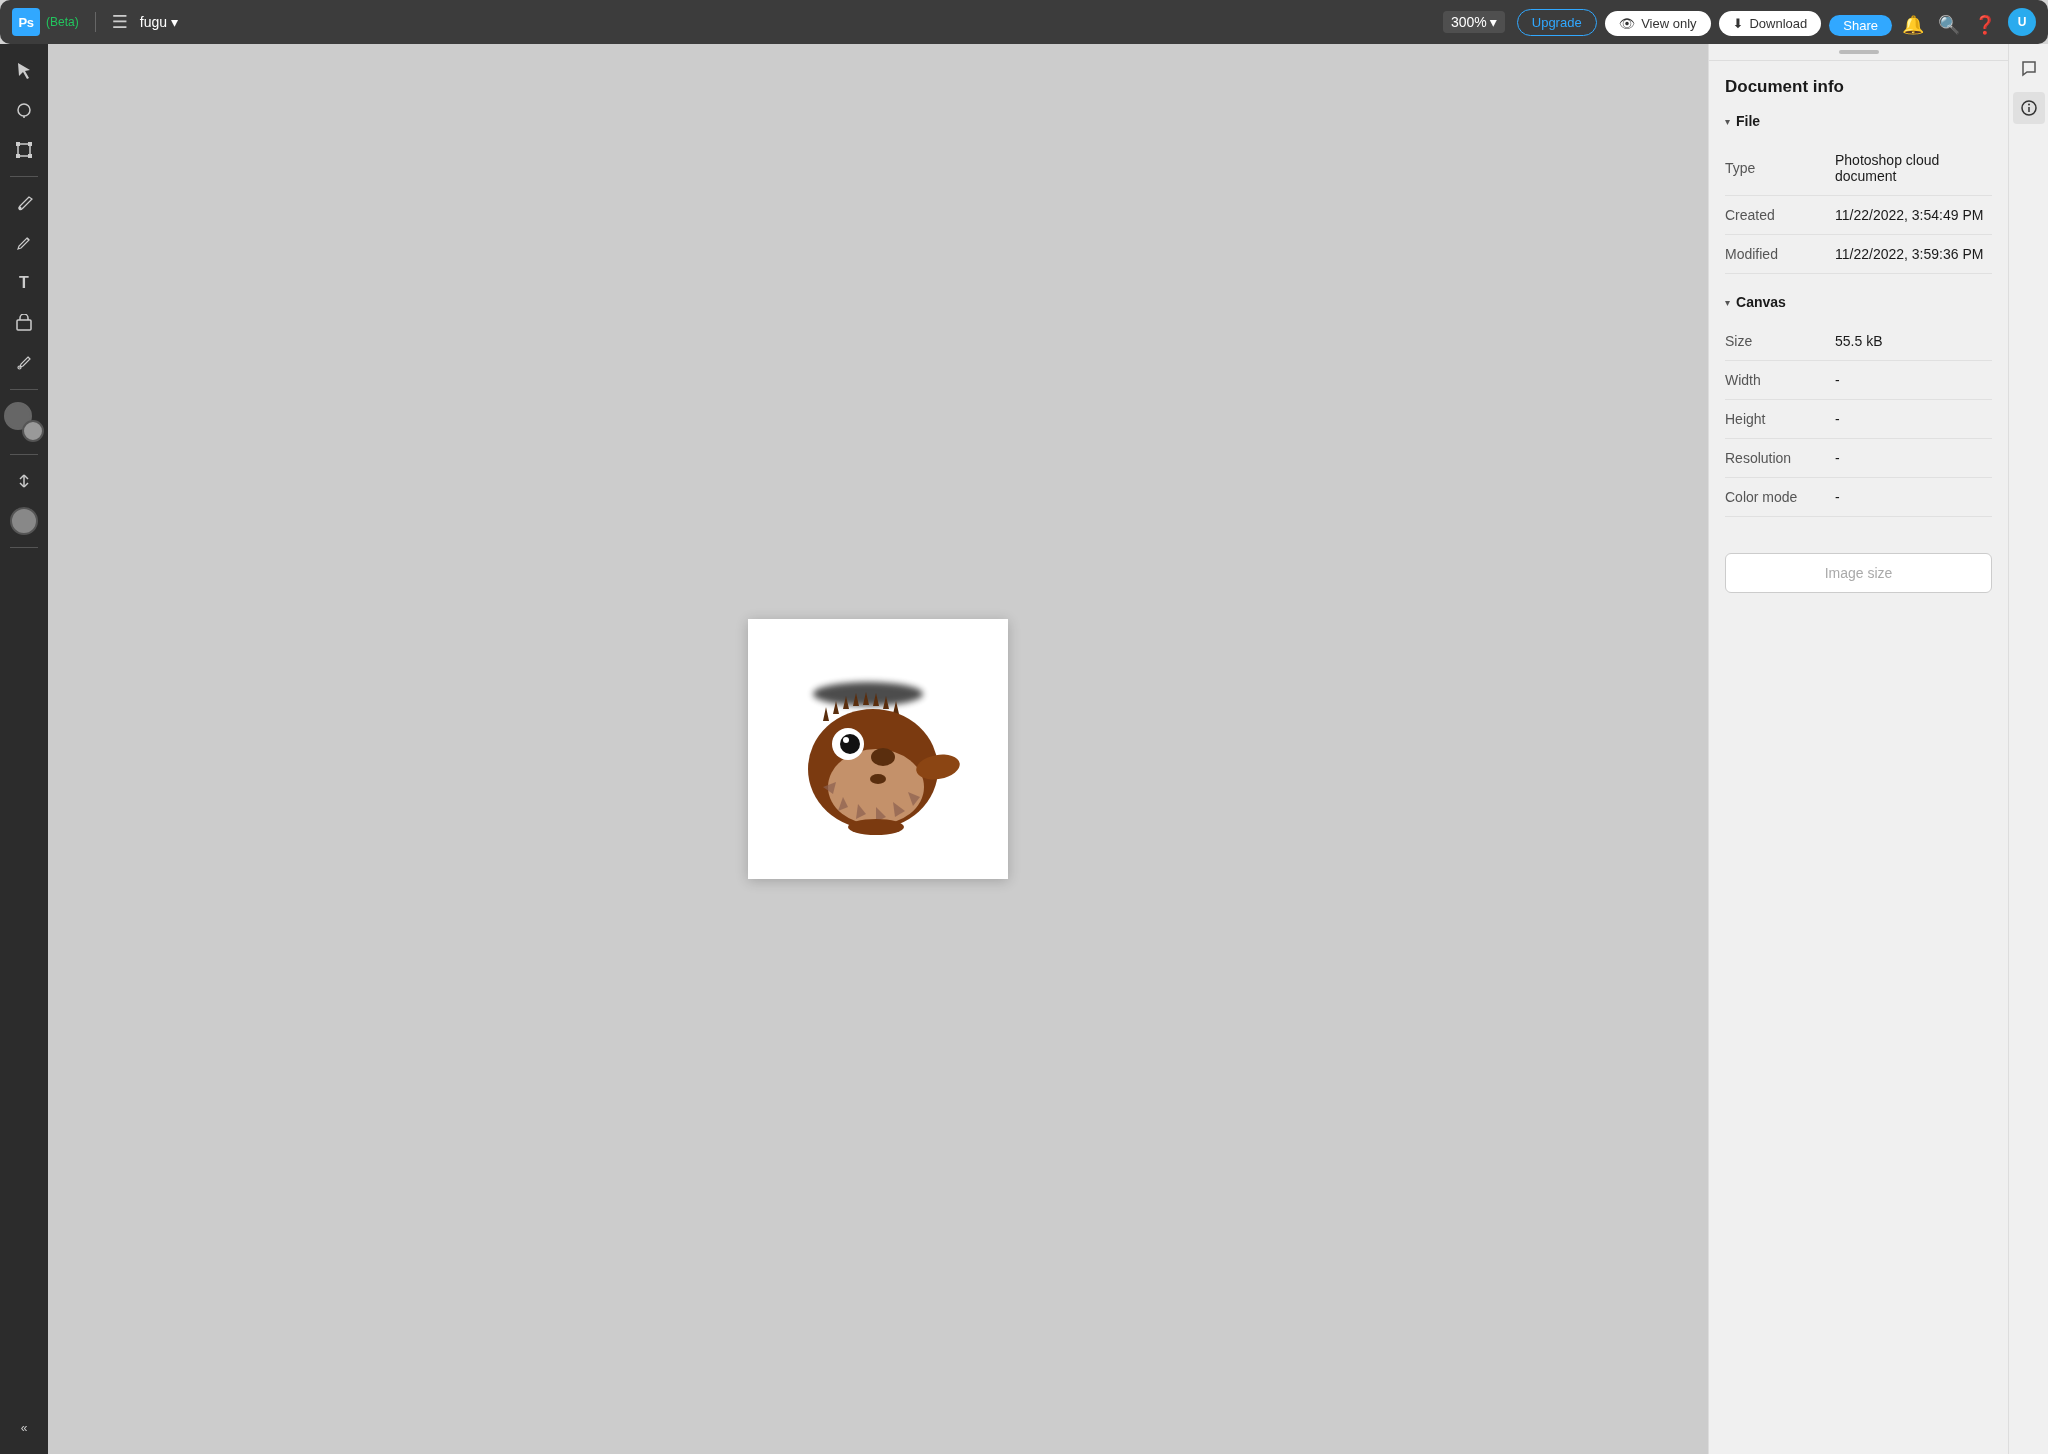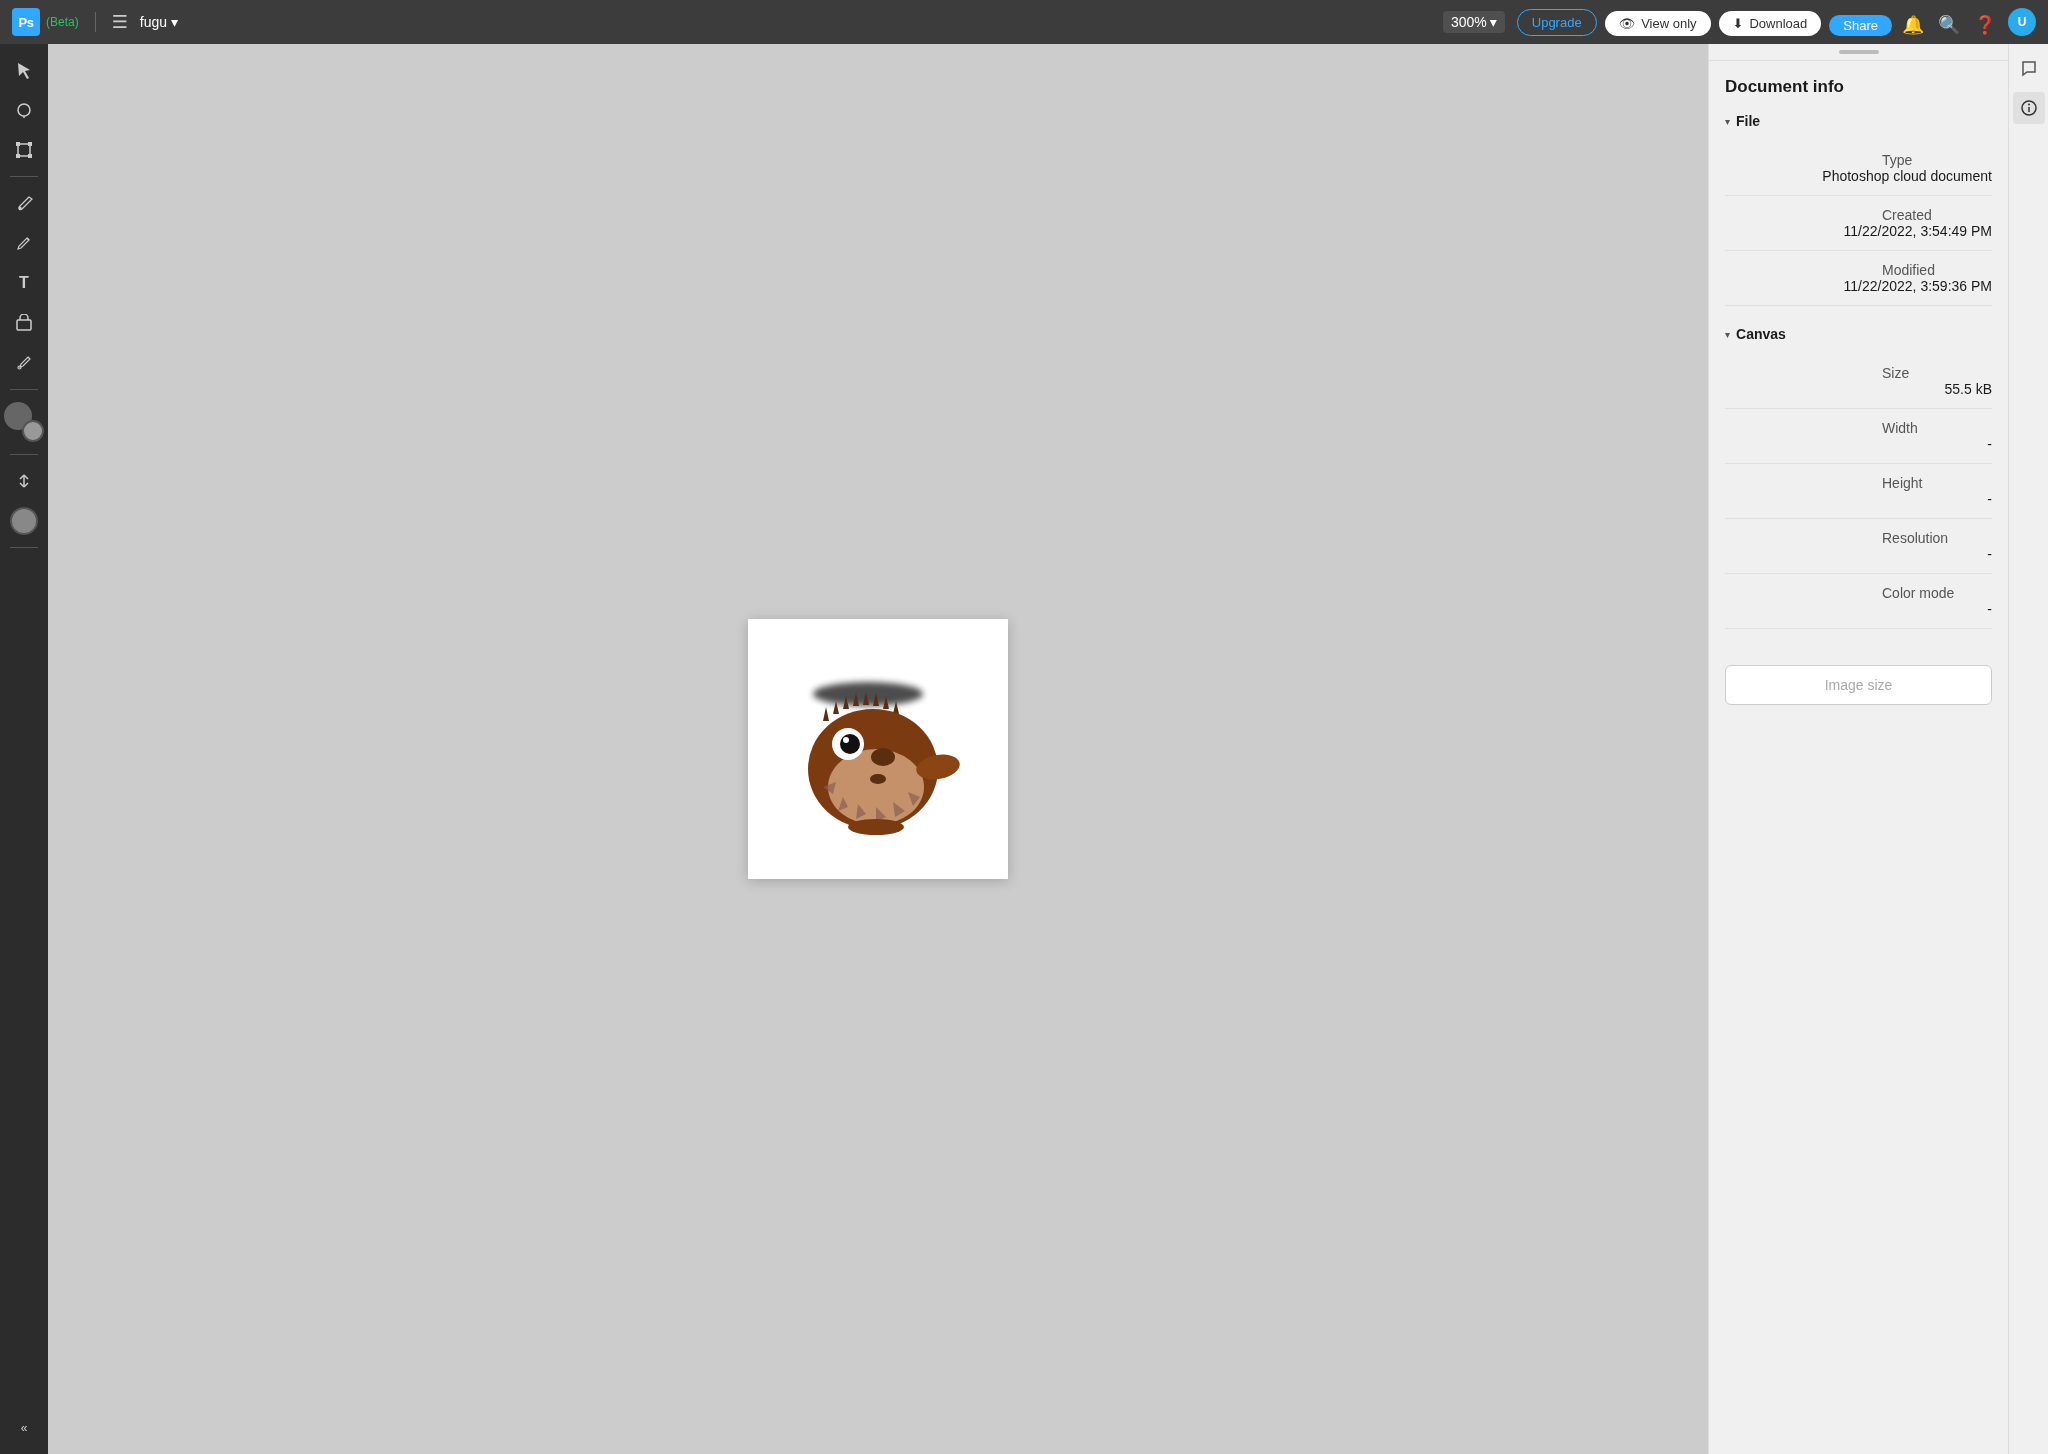--- a/index.html
+++ b/index.html
@@ -1,20 +1,20 @@
 <!DOCTYPE html>
 <html><head>
   <meta charset="utf-8">
   <style>
     * { box-sizing: border-box; margin: 0; padding: 0; }
     body { font-family: -apple-system, BlinkMacSystemFont, 'Segoe UI', sans-serif; background: #d4d4d4; display: flex; flex-direction: column; height: 100vh; overflow: hidden; font-size: 14px; }
 
     
     .header {
-      display: flex; align-items: center; background: #3c3c3c; height: 44px; padding: 0 12px; gap: 12px; flex-shrink: 0; z-index: 10;
+      display: flex; align-items: center; background: #3c3c3c; height: 44px; padding: 0 12px; gap: 12px; flex-shrink: 0; z-index: 10; border-radius: 10px;
     }
     .header-logo { display: flex; align-items: center; gap: 6px; color: #fff; font-size: 13px; }
     .ps-logo { width: 28px; height: 28px; background: #31a8ff; border-radius: 4px; display: flex; align-items: center; justify-content: center; font-weight: 700; font-size: 13px; color: #fff; letter-spacing: -0.5px; }
     .beta-label { color: #22c55e; font-size: 12px; }
     .divider-v { width: 1px; height: 20px; background: #666; margin: 0 4px; }
     .hamburger { color: #ccc; cursor: pointer; font-size: 18px; }
     .header-center { flex: 1; display: flex; align-items: center; justify-content: space-between; gap: 8px; }
     .file-name { color: #fff; font-size: 14px; cursor: pointer; display: flex; align-items: center; gap: 4px; }
     .zoom-control { color: #fff; font-size: 14px; cursor: pointer; display: flex; align-items: center; gap: 3px; background: rgba(255,255,255,0.1); padding: 3px 8px; border-radius: 4px; }
     .header-right { display: flex; align-items: flex-end; gap: 8px; }
@@ -52,21 +52,21 @@
     .right-panel { width: 300px; background: #f0f0f0; border-left: 1px solid #ddd; display: flex; flex-direction: column; flex-shrink: 0; }
     .panel-tab-bar { display: flex; justify-content: center; padding: 6px 0; background: #f0f0f0; border-bottom: 1px solid #ddd; }
     .panel-tab-indicator { width: 40px; height: 4px; background: #bbb; border-radius: 2px; }
     .panel-body { flex: 1; overflow-y: auto; padding: 16px; }
     .panel-title { font-size: 17px; font-weight: 600; color: #1a1a1a; margin-bottom: 16px; }
 
     .section-header { display: flex; align-items: center; gap: 6px; margin-bottom: 12px; cursor: pointer; }
     .section-header-label { font-size: 14px; font-weight: 600; color: #1a1a1a; }
     .chevron { font-size: 10px; color: #555; }
 
-    .info-row { display: flex; align-items: flex-end; padding: 11px 0; border-bottom: 1px solid #e0e0e0; flex-direction: column; }
+    .info-row { display: flex; align-items: center; padding: 11px 0; border-bottom: 1px solid #e0e0e0; }
     .info-label { color: #555; font-size: 14px; width: 110px; flex-shrink: 0; }
     .info-value { color: #1a1a1a; font-size: 14px; flex: 1; }
 
     .section-gap { margin-bottom: 20px; }
 
     .btn-image-size {
       width: 100%; padding: 11px; border: 1px solid #ccc; border-radius: 6px; background: #fff; color: #aaa; font-size: 14px; cursor: pointer; text-align: center; margin-top: 16px;
     }
 
     

